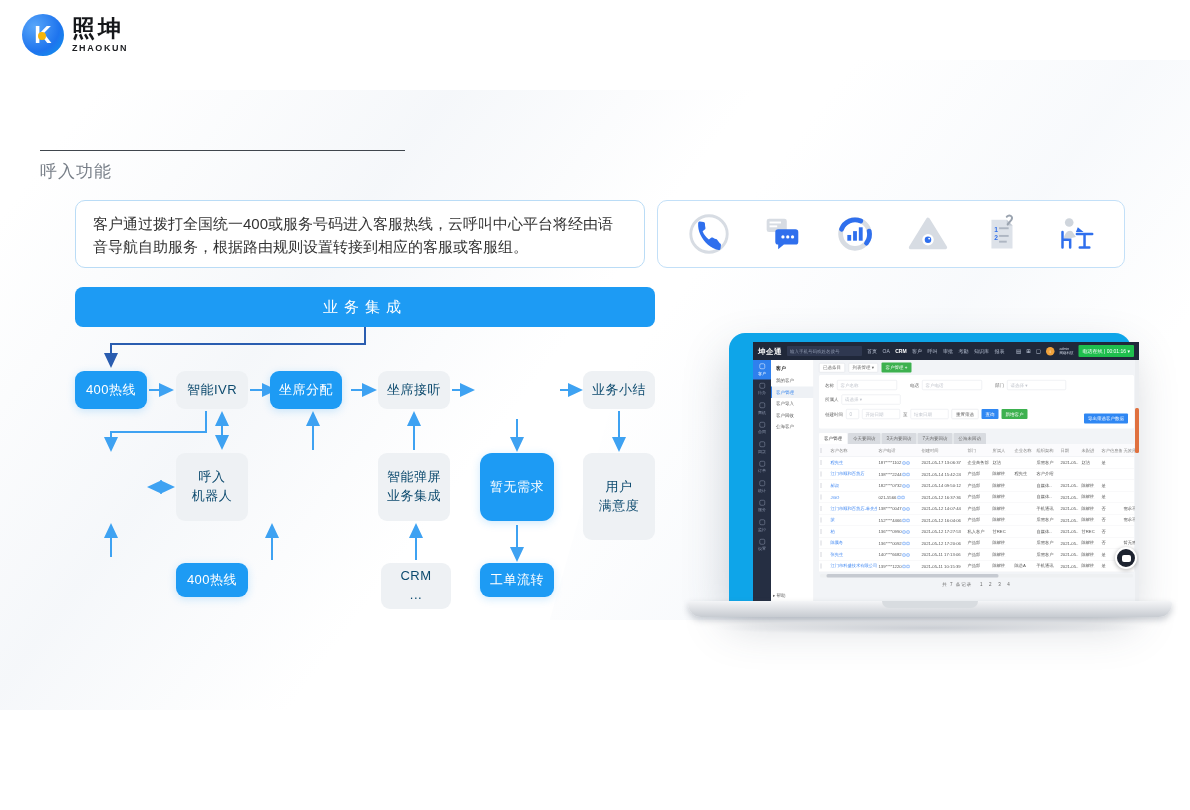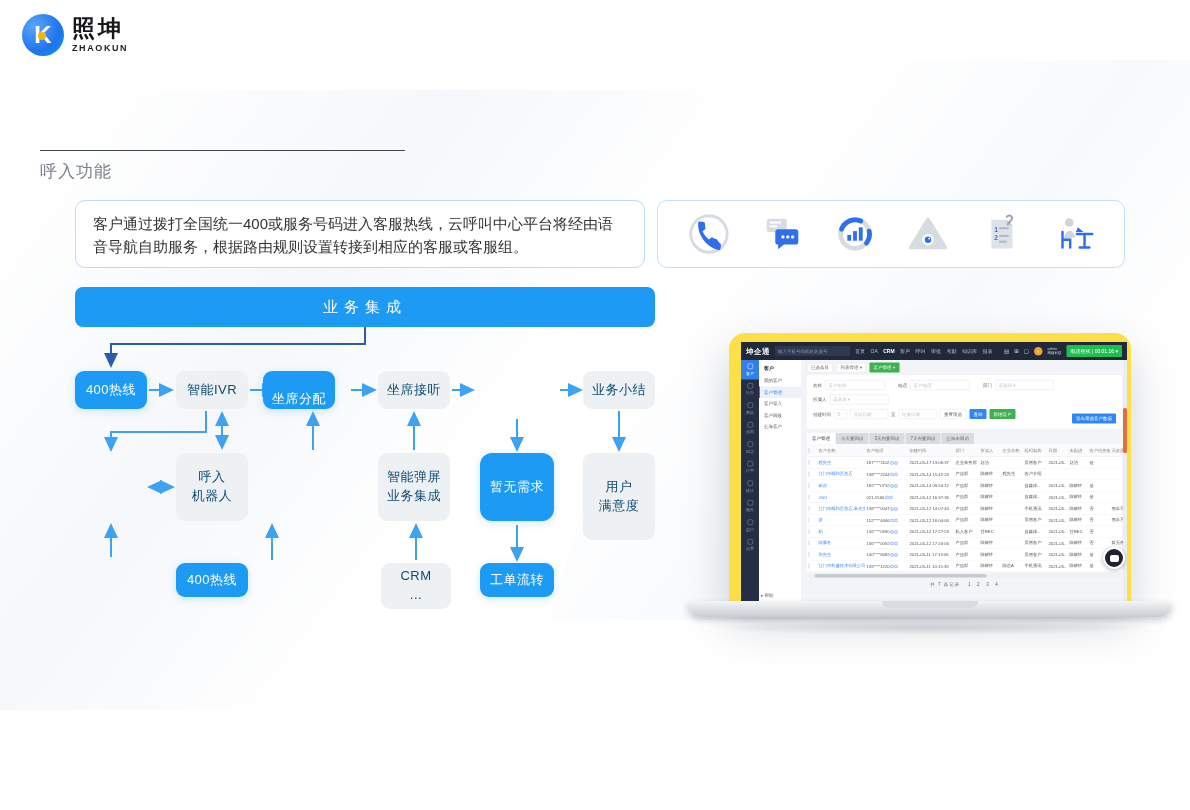--- a/index.html
+++ b/index.html
@@ -49,21 +49,21 @@
     align-items:center; justify-content:center; font-size:13px; line-height:1.45; text-align:center; letter-spacing:.5px; }
   .n-blue { background:#1d9bf4; color:#fff; box-shadow:0 2px 8px rgba(29,155,244,.22); }
   .n-gray { background:#eef1f4; color:#0c4a6e; }
   .diamond { position:absolute; left:416px; top:83px; width:82px; height:54px; }
   .diamond .dtxt { position:absolute; inset:0; display:flex; align-items:center; justify-content:center;
     color:#fff; font-size:13px; letter-spacing:.5px; }
 
   
   .laptop { position:absolute; left:688px; top:333px; width:484px; height:300px; }
   .lt-screen { position:absolute; left:41px; top:0; width:402px; height:268px;
-    background:#fde047; border-radius:16px 16px 0 0; padding:9px 8px 0 12px;
+    background:#0ea5e9; border-radius:16px 16px 0 0; padding:9px 8px 0 24px;
     box-shadow:0 22px 45px rgba(60,72,90,.25); }
   .lt-display { position:relative; width:386px; height:259px; background:#fff; overflow:hidden; }
   .lt-base { position:absolute; left:0; top:268px; width:484px; height:16px;
     background:linear-gradient(#f4f5f7, #c7cbd1); border-radius:3px 3px 14px 14px;
     box-shadow:0 3px 6px rgba(90,100,115,.3); }
   .lt-notch { position:absolute; left:194px; top:0; width:96px; height:7px;
     background:#d8dce0; border-radius:0 0 9px 9px; }
   .lt-shadow { position:absolute; left:20px; top:288px; width:444px; height:14px;
     background:radial-gradient(ellipse at center, rgba(120,130,145,.28), rgba(120,130,145,0) 70%); }
 
@@ -241,21 +241,21 @@
     <div class="flow-banner">
       <span>业务集成</span>
     </div>
 
     <div class="node n-blue" style="left:15px;top:91px;width:72px;height:38px;">
         <span>400热线</span>
       </div>
     <div class="node n-gray" style="left:116px;top:91px;width:72px;height:38px;">
         <span>智能IVR</span>
       </div>
-    <div class="node n-blue" style="left:203px;top:91px;width:72px;height:38px;justify-content:flex-end;">
+    <div class="node n-blue" style="left:210px;top:91px;width:72px;height:38px;">
         <span>坐席分配</span>
       </div>
     <div class="node n-gray" style="left:318px;top:91px;width:72px;height:38px;">
         <span>坐席接听</span>
       </div>
     <div class="node n-gray" style="left:523px;top:91px;width:72px;height:38px;">
         <span>业务小结</span>
       </div>
 
     <div class="node n-gray" style="left:116px;top:173px;width:72px;height:68px;">

